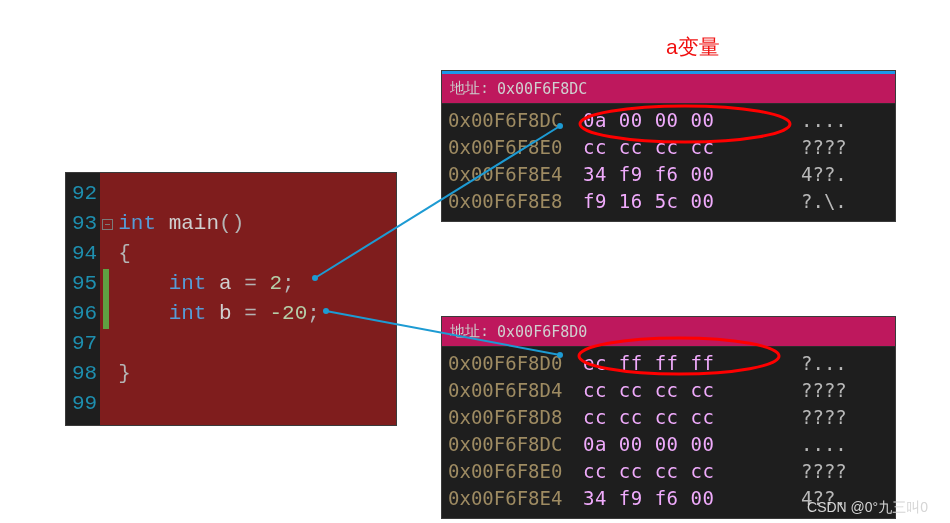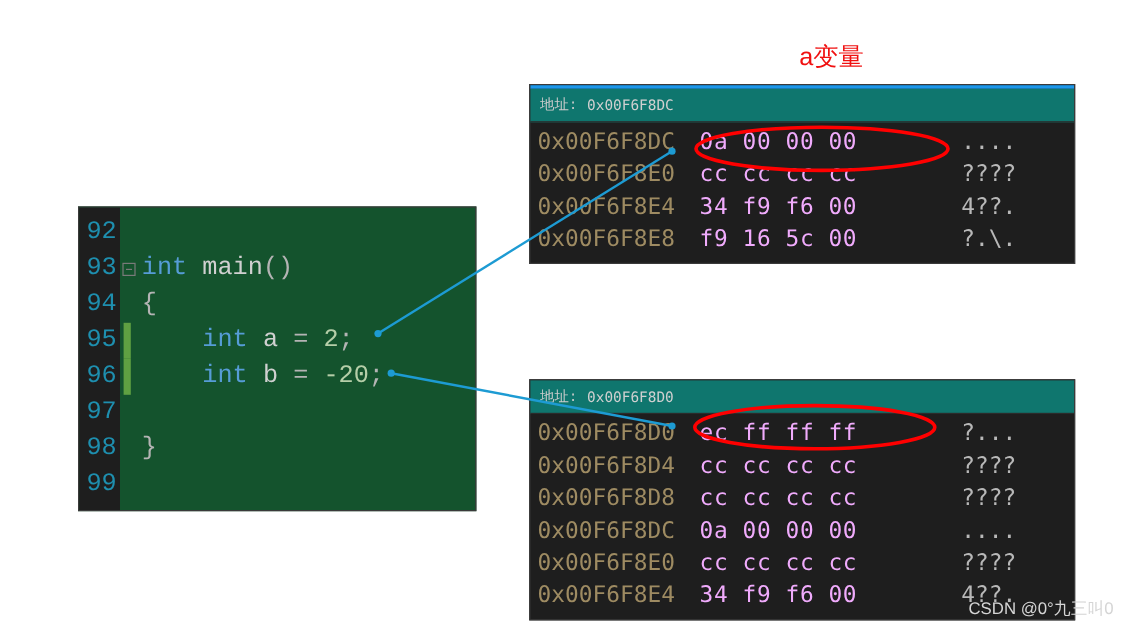--- a/index.html
+++ b/index.html
@@ -18,21 +18,21 @@
       color: #f01010;
     }
     .label-a { left: 666px; top: 33px; }
     .label-b { left: 677px; top: 280px; margin-top: 43px; }
 
     .code-editor {
       position: absolute;
       left: 65px;
       top: 172px;
       width: 332px;
-      background: #14532d;
+      background: #7f1d1d;
       border: 1px solid #3a3a3a;
       display: flex;
     }
     .gutter {
       background: #1e1e1e;
       padding: 6px 3px 6px 6px;
       text-align: right;
     }
     .gutter .ln {
       color: #1e8faf;
@@ -76,26 +76,26 @@
       background: #1e1e1e;
       border: 1px solid #3a3a3a;
     }
     .panel-a { left: 441px; top: 70px; width: 455px; }
     .panel-b { left: 441px; top: 316px; width: 455px; }
     .mem-top-accent {
       height: 3px;
       background: #1c97ea;
     }
     .mem-header {
-      background: #0f766e;
+      background: #be185d;
       padding: 5px 8px;
       display: flex;
       gap: 8px;
       align-items: center;
-      font-size: 12px;
+      font-size: 15px;
       color: #cccccc;
       border-bottom: 1px solid #2b2b2b;
     }
     .mem-addr-val {
       flex: 1;
       font-family: Consolas, monospace;
       color: #d0d0d0;
     }
     .mem-body { padding: 3px 6px 6px 6px; }
     .mem-row {

